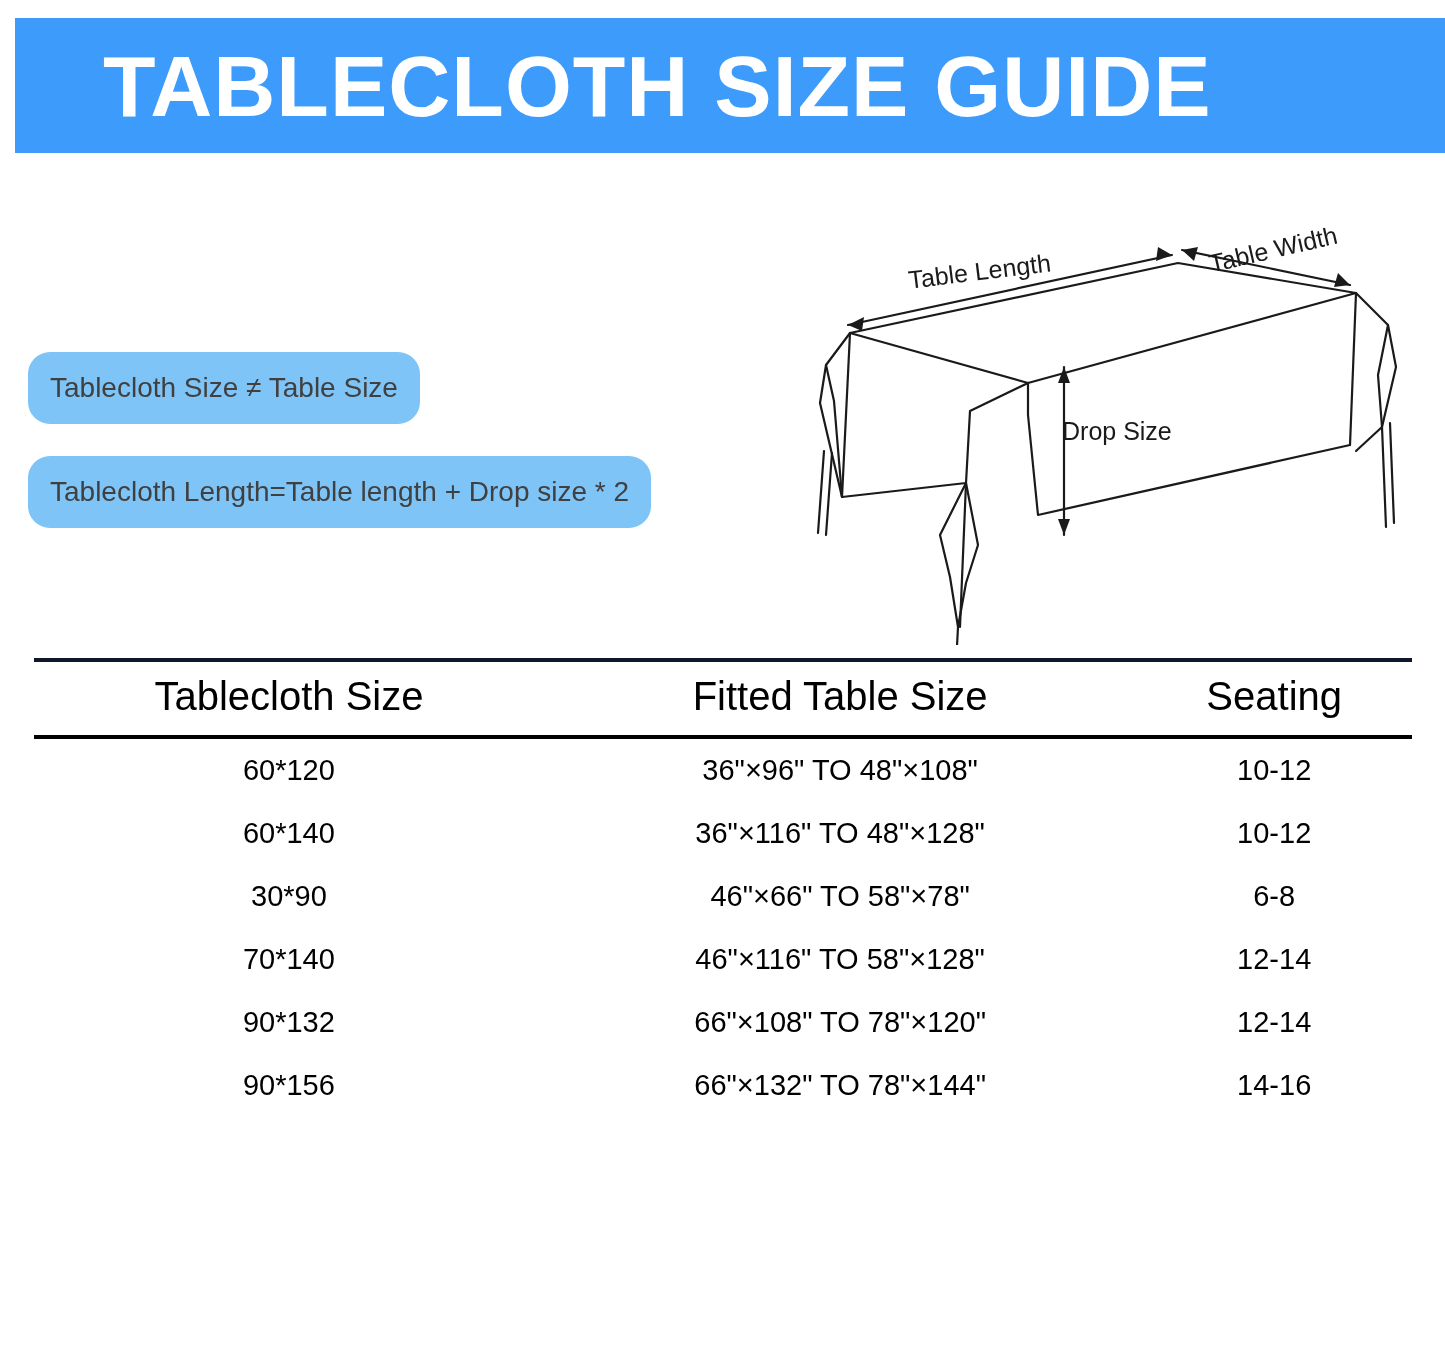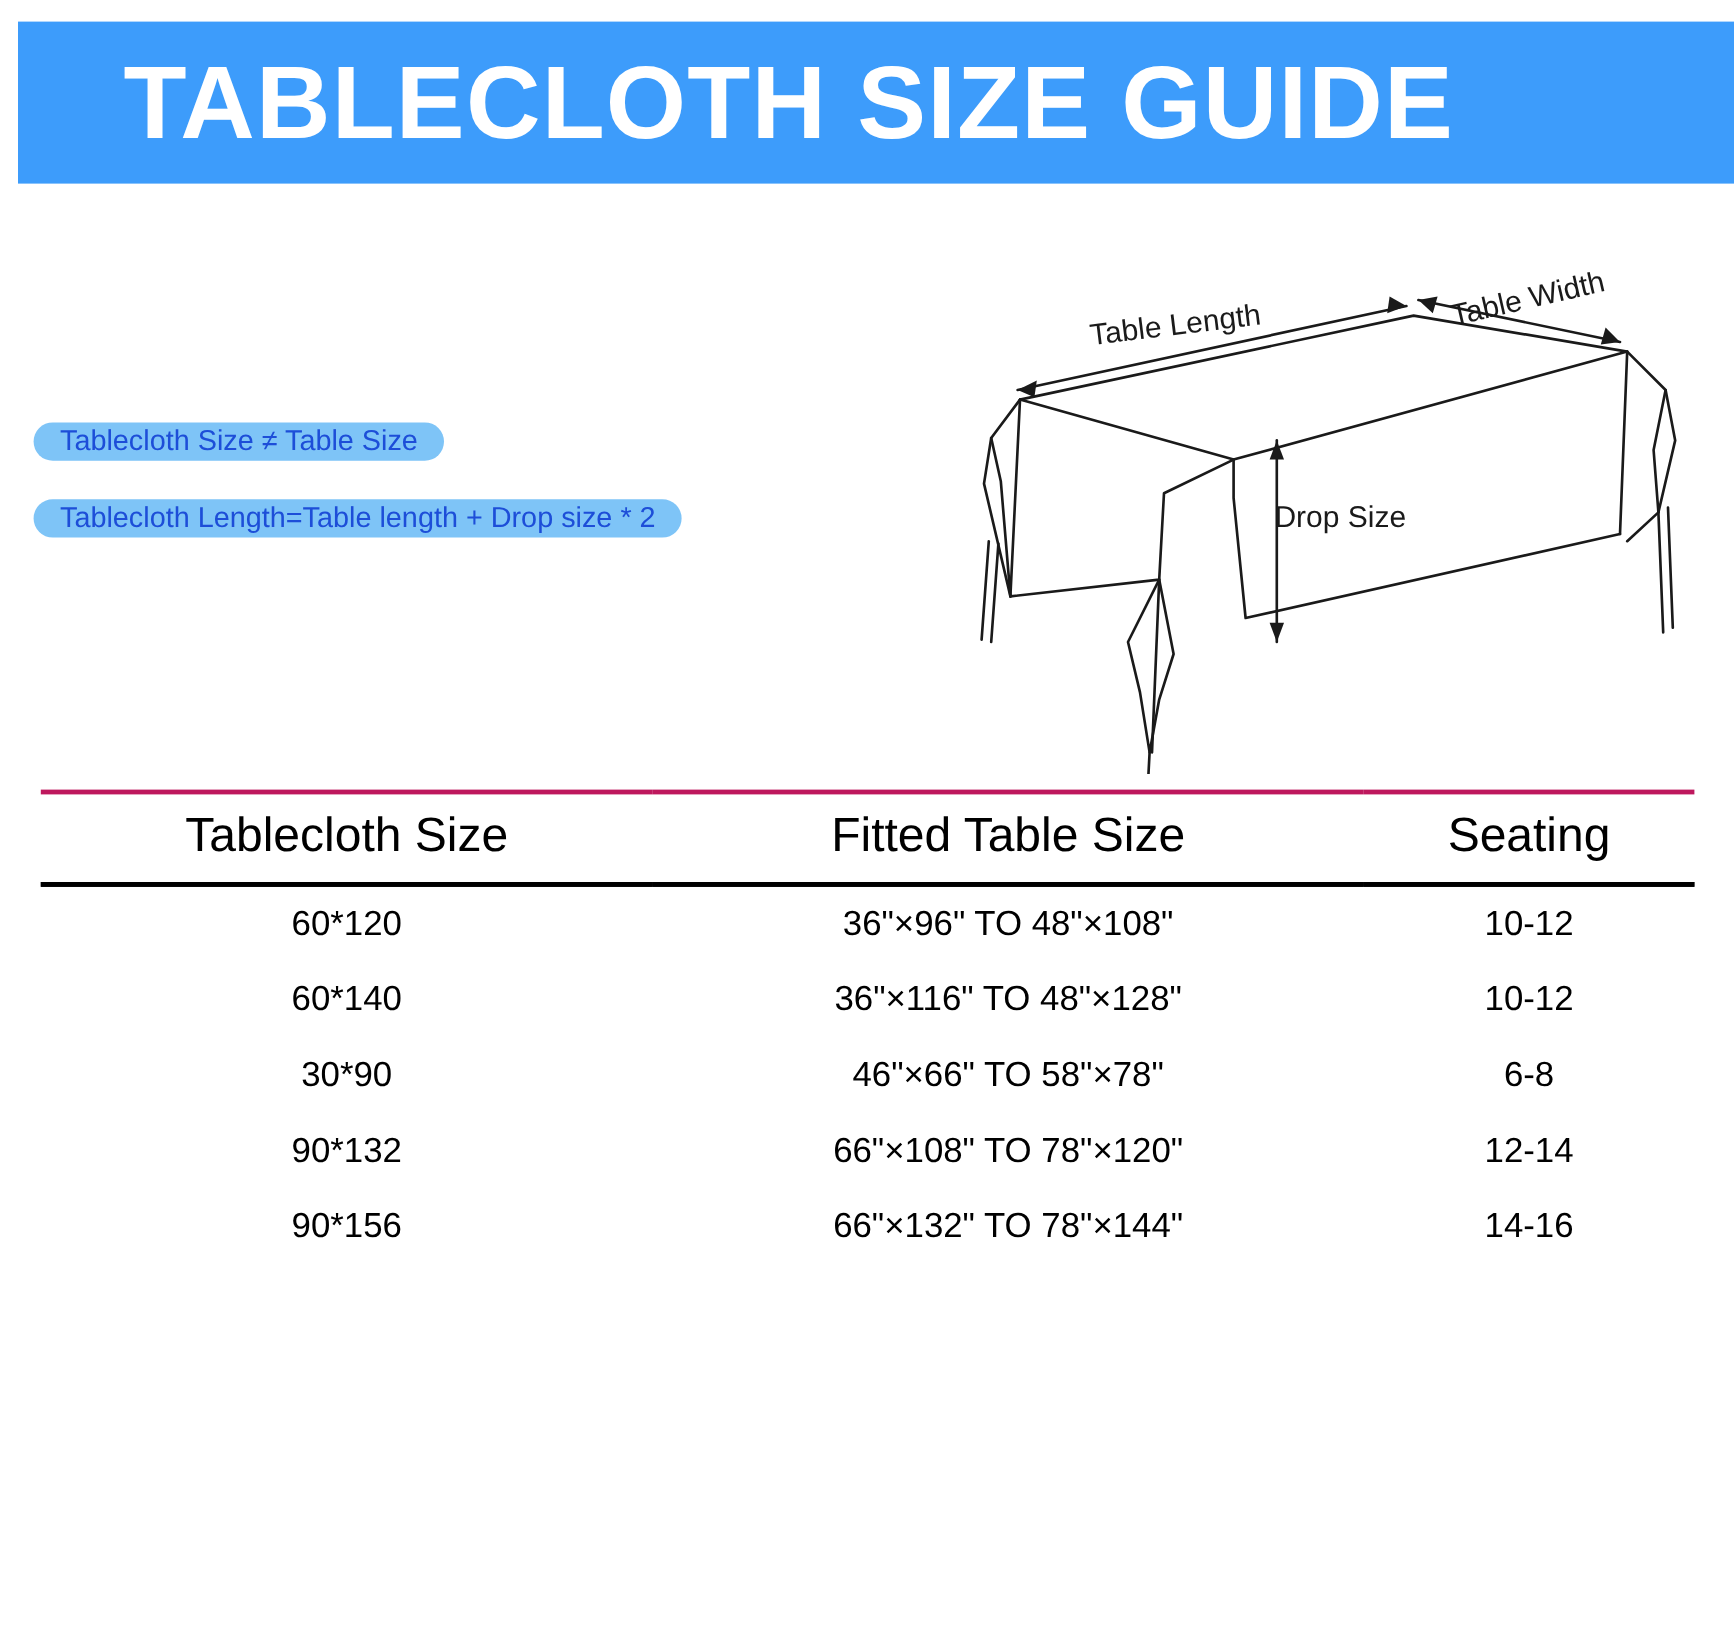--- a/index.html
+++ b/index.html
@@ -40,23 +40,23 @@
   
   .pills {
     position: absolute;
     left: 28px;
     top: 352px;
     width: 800px;
   }
   .pill {
     background: #7ec4f7;
     border-radius: 22px;
-    color: #1d4ed8;
-    font-size: 24px;
-    padding: 2px 22px;
+    color: #404040;
+    font-size: 28px;
+    padding: 20px 22px;
     display: inline-block;
     margin-bottom: 32px;
     white-space: nowrap;
   }
   .pill-row { display: block; }
 
   
   .diagram {
     position: absolute;
     left: 790px;
@@ -95,21 +95,21 @@
     width: 1378px;
     border-collapse: collapse;
   }
   .size-table th {
     font-size: 40px;
     font-weight: normal;
     padding: 12px 0 16px 0;
     text-align: center;
   }
   .size-table thead tr {
-    border-top: 4px solid #be185d;
+    border-top: 4px solid #0f172a;
     border-bottom: 4px solid #000;
   }
   .size-table td {
     font-size: 29px;
     text-align: center;
     padding: 15px 0;
   }
   .col-size   { width: 37%; }
   .col-fitted { width: 43%; }
   .col-seat   { width: 20%; }
@@ -188,20 +188,25 @@
       <td>60*140</td>
       <td>36"×116" TO 48"×128"</td>
       <td>10-12</td>
     </tr>
     <tr>
       <td>30*90</td>
       <td>46"×66" TO 58"×78"</td>
       <td>6-8</td>
     </tr>
     <tr>
+      <td>70*140</td>
+      <td>46"×116" TO 58"×128"</td>
+      <td>12-14</td>
+    </tr>
+    <tr>
       <td>90*132</td>
       <td>66"×108" TO 78"×120"</td>
       <td>12-14</td>
     </tr>
     <tr>
       <td>90*156</td>
       <td>66"×132" TO 78"×144"</td>
       <td>14-16</td>
     </tr>
   </tbody>

